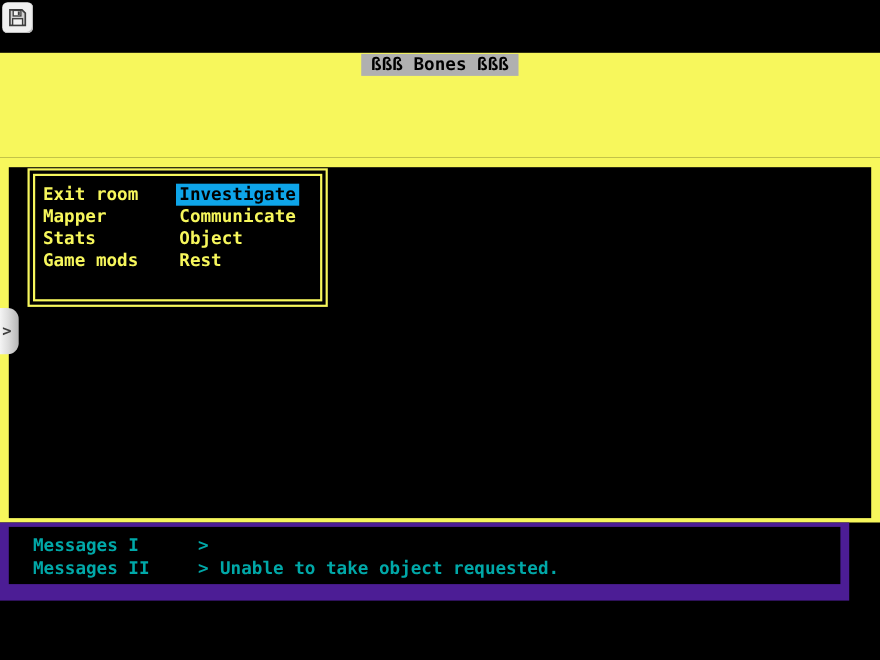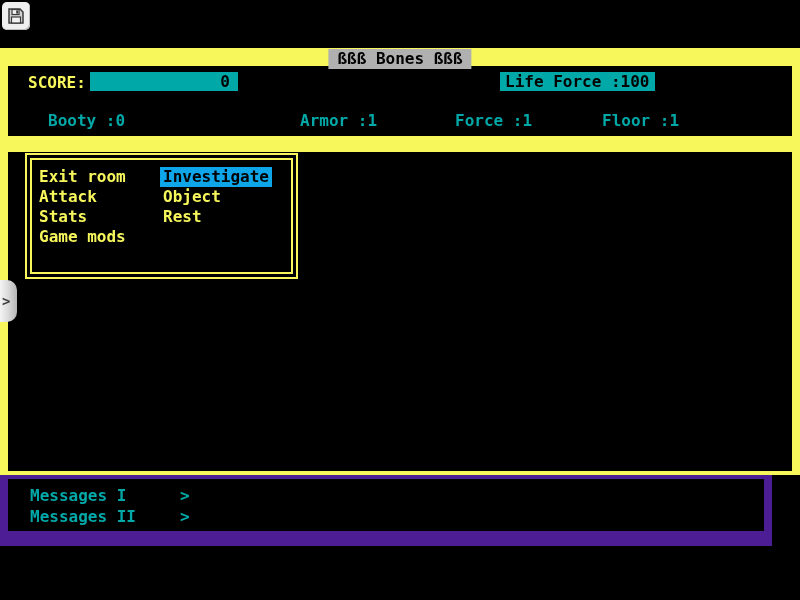--- a/index.html
+++ b/index.html
@@ -118,44 +118,36 @@
       <path d="M2 2 h11 l3 3 v11 h-14 z" fill="#cfcfcf" stroke="#3c3c3c" stroke-width="1.5"></path>
       <rect x="5" y="2.5" width="7" height="5" fill="#f2f2f2" stroke="#3c3c3c" stroke-width="1.2"></rect>
       <rect x="9.2" y="3.4" width="1.8" height="3.2" fill="#3c3c3c"></rect>
       <rect x="4.5" y="10" width="9" height="6" fill="#f2f2f2" stroke="#3c3c3c" stroke-width="1.2"></rect>
     </svg>
   </span>
 </div>
 
 <div class="header-panel">
   <div class="title-box">ßßß Bones ßßß</div>
-  <div class="header-inner">
-    <span class="score-label yellow">SCORE:</span>
-    <div class="score-bar">0</div>
-    <div class="life-force">Life Force :100</div>
-    <span class="stat stat-0 cyan">Booty :0</span>
-    <span class="stat stat-1 cyan">Armor :1</span>
-    <span class="stat stat-2 cyan">Force :1</span>
-    <span class="stat stat-3 cyan">Floor :1</span>
-  </div>
 </div>
 
 <div class="main-panel">
   <div class="main-inner">
     <div class="menu-box">
       <div class="menu-box-inner">
         <div class="menu-cols">
           <div class="menu-col menu-col-left">
             <span class="menu-item">Exit room</span>
-            <span class="menu-item">Attack</span>
+            <span class="menu-item">Mapper</span>
             <span class="menu-item">Stats</span>
             <span class="menu-item">Game mods</span>
           </div>
           <div class="menu-col">
             <span class="menu-item selected">Investigate</span>
+            <span class="menu-item">Communicate</span>
             <span class="menu-item">Object</span>
             <span class="menu-item">Rest</span>
           </div>
         </div>
       </div>
     </div>
   </div>
 </div>
 
 <div class="drawer-tab">
@@ -165,15 +157,16 @@
 <div class="messages-panel">
   <div class="messages-inner">
     <div class="msg-row msg-row-0 cyan">
       <span class="msg-label">Messages I</span>
       <span class="msg-prompt">&gt;</span>
       <span class="msg-text"></span>
     </div>
     <div class="msg-row msg-row-1 cyan">
       <span class="msg-label">Messages II</span>
       <span class="msg-prompt">&gt;</span>
+      <span class="msg-text">Unable to take object requested.</span>
     </div>
   </div>
 </div>
 
 </body></html>

